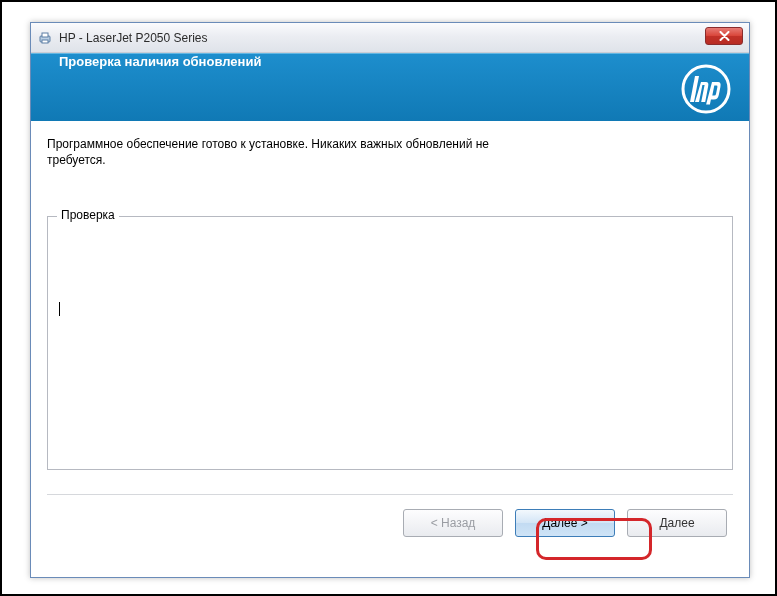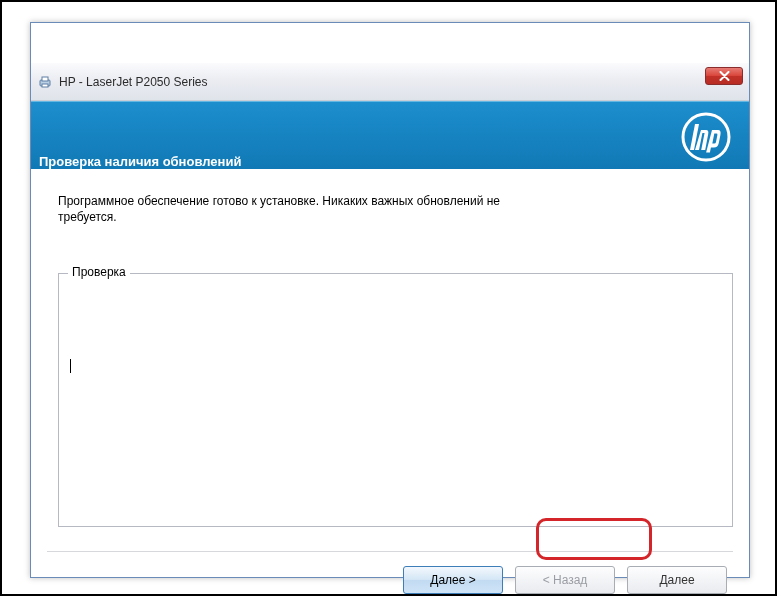--- a/index.html
+++ b/index.html
@@ -5,27 +5,26 @@
   * { box-sizing: border-box; margin: 0; padding: 0; }
   html, body { width: 777px; height: 596px; overflow: hidden; font-family: "Segoe UI", Tahoma, sans-serif; background: #fff; }
   .outer-frame { position: absolute; left: 0; top: 0; width: 777px; height: 596px; border: 2px solid #000; background: #fff; }
   .window {
     position: absolute; left: 28px; top: 20px; width: 720px; height: 556px;
     border: 1px solid #6a8bb8;
     background: #fff;
     box-shadow: 0 0 6px rgba(0,0,0,0.25);
   }
   .titlebar {
-    height: 38px;
+    height: 30px;
     background: linear-gradient(to bottom, #fbfbfd 0%, #ebedf2 45%, #dfe3ea 100%);
     border-bottom: 1px solid #c9cdd6;
     display: flex; align-items: center;
     padding: 0 2px 0 6px;
     position: relative;
-    margin-top: 40px;
   }
   .titlebar-icon {
     width: 16px; height: 16px; margin-right: 6px;
     display: inline-flex; align-items: center; justify-content: center;
   }
   .title-text { font-size: 12px; color: #2b2b2b; }
   .close-btn {
     position: absolute; right: 6px; top: 4px;
     width: 38px; height: 18px;
     border: 1px solid #8a2c2c;
@@ -33,26 +32,26 @@
     background: linear-gradient(to bottom, #e77b74 0%, #d9463b 48%, #c23128 52%, #b72c24 100%);
     display: flex; align-items: center; justify-content: center;
     cursor: pointer;
   }
   .close-btn svg { display: block; }
   .banner {
     height: 68px;
     background: linear-gradient(to bottom, #1d8ecd 0%, #1079b5 100%);
     border-top: 1px solid #63b7e3;
     position: relative;
-    display: flex; align-items: flex-end;
-    padding-left: 8px;
+    display: flex; align-items: flex-start;
+    padding-left: 28px;
   }
   .banner-title { color: #fff; font-size: 13px; font-weight: 700; }
   .hp-logo { position: absolute; right: 16px; top: 8px; }
-  .content { padding: 24px 16px 0 16px; margin-left: 11px; }
+  .content { padding: 15px 16px 0 16px; }
   .status-text { font-size: 12px; color: #000; line-height: 1.35; max-width: 520px; }
   .fieldset-wrap { position: relative; margin-top: 48px; }
   .legend {
     position: absolute; top: -8px; left: 10px;
     background: #fff; padding: 0 4px;
     font-size: 12px; color: #000;
   }
   .details-box {
     width: 100%; height: 254px;
     border: 1px solid #b6b9c1;
@@ -137,21 +136,21 @@
       <div class="fieldset-wrap">
         <span class="legend">Проверка</span>
         <div class="details-box"></div>
         <div class="caret-area"></div>
       </div>
     </div>
 
     <hr class="footer-sep">
 
     <div class="button-row">
+      <button class="btn disabled">&lt; Назад</button>
       <button class="btn primary">Далее &gt;</button>
-      <button class="btn disabled">&lt; Назад</button>
       <button class="btn">Далее</button>
     </div>
 
     <div class="highlight-ring" style="left:505px; top:495px; width:116px; height:42px;"></div>
 
   </div>
 </div>
 
 </body></html>

